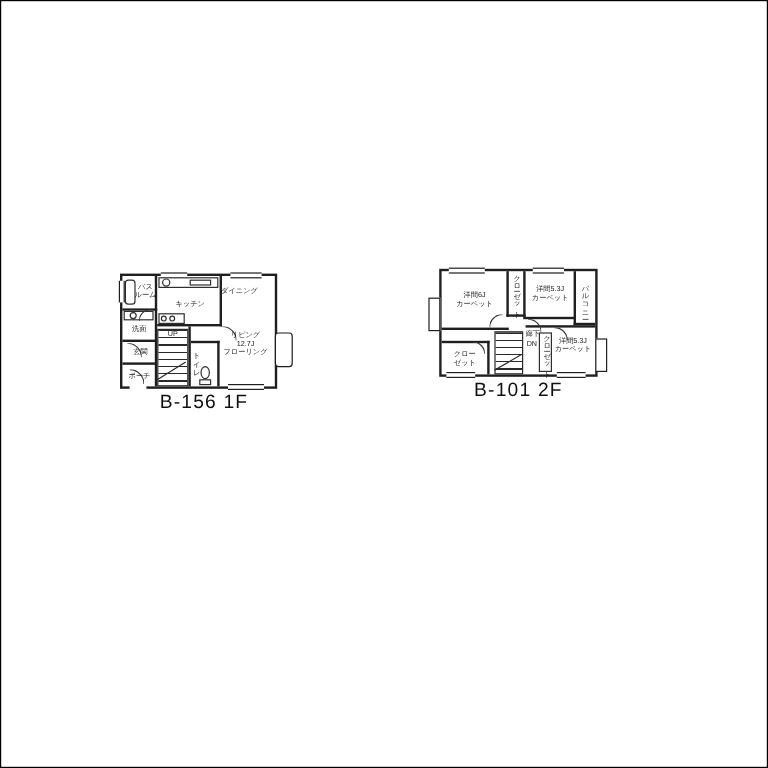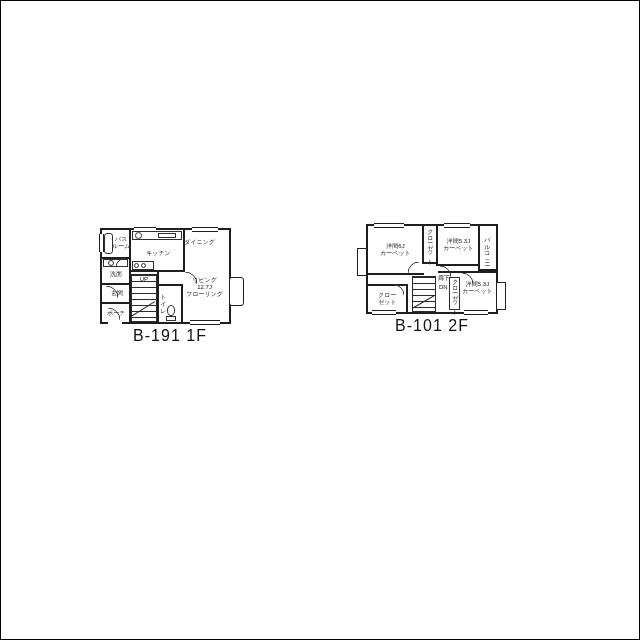--- a/index.html
+++ b/index.html
@@ -106,21 +106,21 @@
         <span class="s">玄関</span>
       </div>
     <div class="lbl" style="left:4px;top:80px;width:25px;height:10px;">
         <span class="s">ポーチ</span>
       </div>
     <div class="lbl vert" style="left:59px;top:60px;width:8px;height:26px;">
         <span class="s">トイレ</span>
       </div>
   </div>
 
-  <div class="caption" style="left:99px;top:326px;width:140px;">B-191 1F</div>
+  <div class="caption" style="left:99px;top:326px;width:140px;">B-156 1F</div>
 
   <div class="plan" style="left:365px;top:223px;width:160px;height:110px;">
     <div class="outline" style="left:0;top:0;width:132px;height:90px;"></div>
     <div class="bay" style="left:-9px;top:24px;width:10px;height:28px;"></div>
     <div class="bay" style="left:130px;top:58px;width:10px;height:28px;"></div>
 
     <div class="wall" style="left:56px;top:2px;width:2px;height:38px;"></div>
     <div class="wall" style="left:70px;top:2px;width:2px;height:38px;"></div>
     <div class="wall" style="left:56px;top:38px;width:16px;height:2px;"></div>
     <div class="wall" style="left:2px;top:49px;width:56px;height:2px;"></div>

